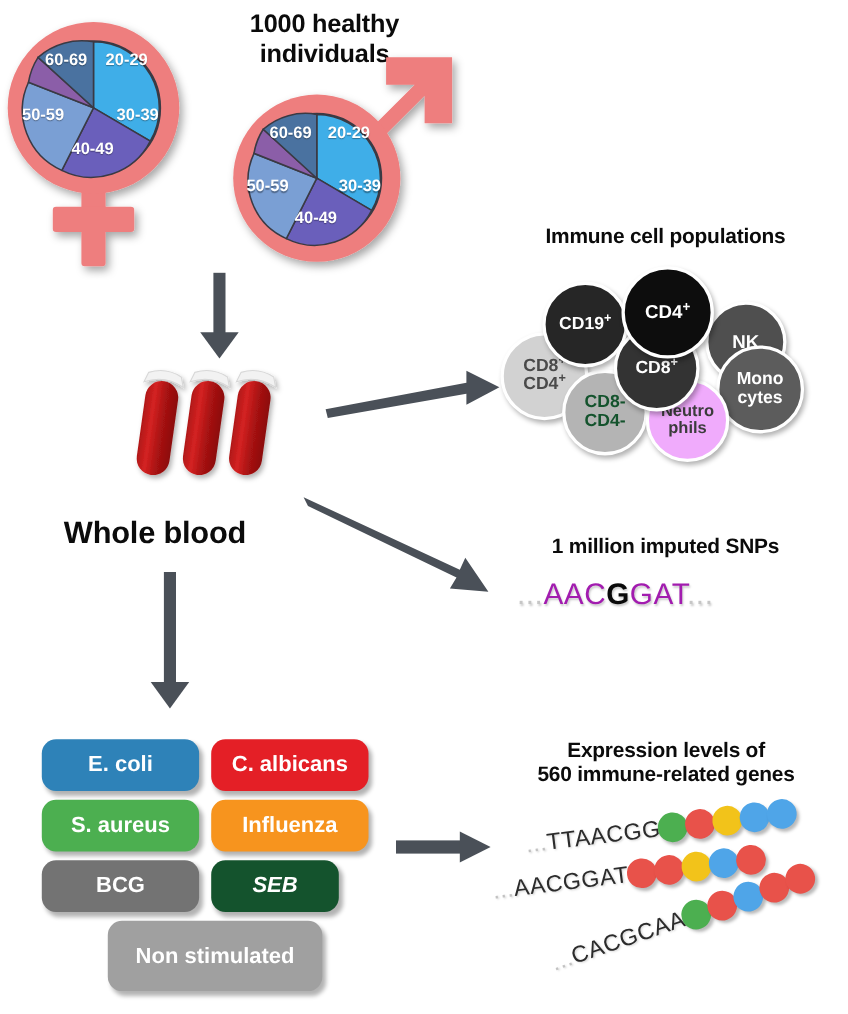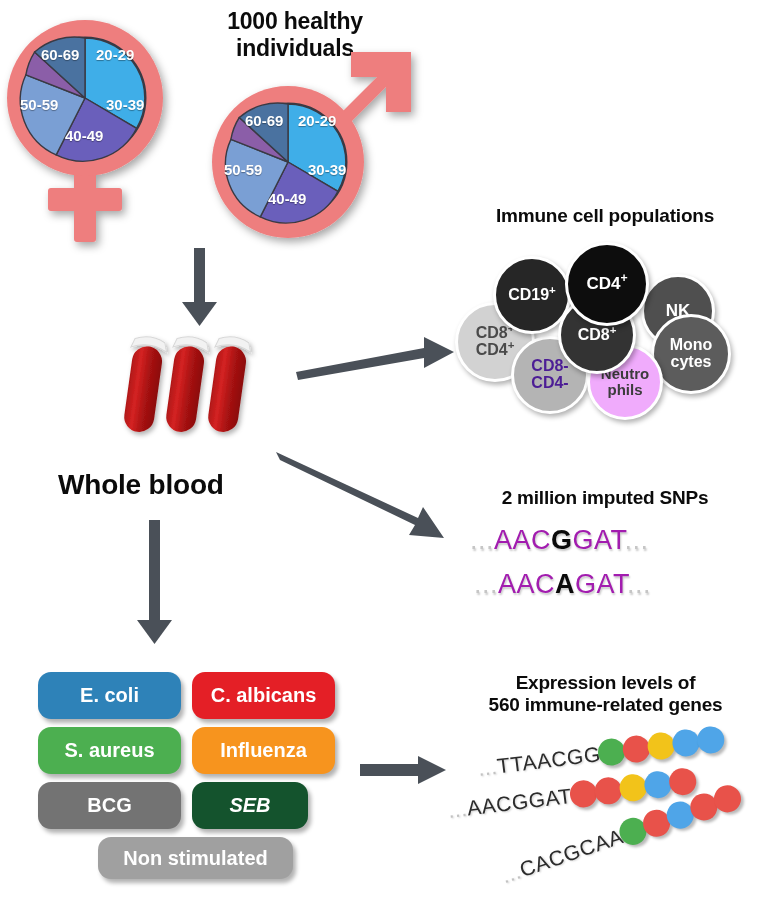--- a/index.html
+++ b/index.html
@@ -241,37 +241,34 @@
     <div class="cell" style="left:0px;top:62px;width:80px;height:80px;background:#D2D2D2;color:#4A4A4A;font-size:16px;z-index:1;">
       <span>CD8<sup>+</sup><br>CD4<sup>+</sup></span>
     </div>
     <div class="cell" style="left:103px;top:56px;width:78px;height:78px;background:#333333;color:#ffffff;font-size:16px;z-index:4;">
       <span>CD8<sup>+</sup></span>
     </div>
     <div class="cell" style="left:196px;top:74px;width:80px;height:80px;background:#5C5C5C;color:#ffffff;font-size:16px;z-index:3;">
       <span>Mono<br>cytes</span>
     </div>
 
-    <div class="cell" style="left:56px;top:96px;width:78px;height:78px;background:#B4B4B4;color:#4c1d95;font-size:16px;z-index:2;">
+    <div class="cell" style="left:56px;top:96px;width:78px;height:78px;background:#B4B4B4;color:#14532d;font-size:16px;z-index:2;">
       <span>CD8-<br>CD4-</span>
     </div>
     <div class="cell" style="left:132px;top:104px;width:76px;height:76px;background:#f0abfc;color:#3C3C3C;font-size:15px;z-index:3;">
       <span>Neutro<br>phils</span>
     </div>
   </div>
 
-  <div class="hd abs" id="title-snps">2 million imputed SNPs</div>
+  <div class="hd abs" id="title-snps">1 million imputed SNPs</div>
 
   <div class="abs" id="snp-block">
     <div class="snp-row" style="left:0;top:0;">
       <span class="dim">...</span><span class="mid">AAC</span><span class="hi">G</span><span class="mid">GAT</span><span class="dim">...</span>
     </div>
-    <div class="snp-row" style="left:4px;top:44px;">
-      <span class="dim">...</span><span class="mid">AAC</span><span class="hi">A</span><span class="mid">GAT</span><span class="dim">...</span>
-    </div>
   </div>
 
   <div class="abs" id="stim-grid">
     <div class="pill" style="left:0px;top:0px;width:143px;height:47px;background:#2E82B8;">
       <span>E. coli</span>
     </div>
     <div class="pill" style="left:154px;top:0px;width:143px;height:47px;background:#E41F26;">
       <span>C. albicans</span>
     </div>
     <div class="pill" style="left:0px;top:55px;width:143px;height:47px;background:#4CAF50;">
@@ -279,21 +276,21 @@
     </div>
     <div class="pill" style="left:154px;top:55px;width:143px;height:47px;background:#F7941E;">
       <span>Influenza</span>
     </div>
     <div class="pill" style="left:0px;top:110px;width:143px;height:47px;background:#737373;">
       <span>BCG</span>
     </div>
     <div class="pill" style="left:154px;top:110px;width:116px;height:47px;background:#14532d;font-style:italic;">
       <span>SEB</span>
     </div>
-    <div class="pill" style="left:60px;top:165px;width:195px;height:42px;background:#A0A0A0;">
+    <div class="pill" style="left:60px;top:165px;width:195px;height:64px;background:#A0A0A0;">
       <span>Non stimulated</span>
     </div>
   </div>
 
   <div class="hd abs" id="title-expression" style="white-space:pre-line;">Expression levels of
 560 immune-related genes</div>
 
   <div class="abs" id="gene-strands">
 
     <div class="strand" style="left:28px;top:10px;transform:rotate(-7deg);transform-origin:left center;">

